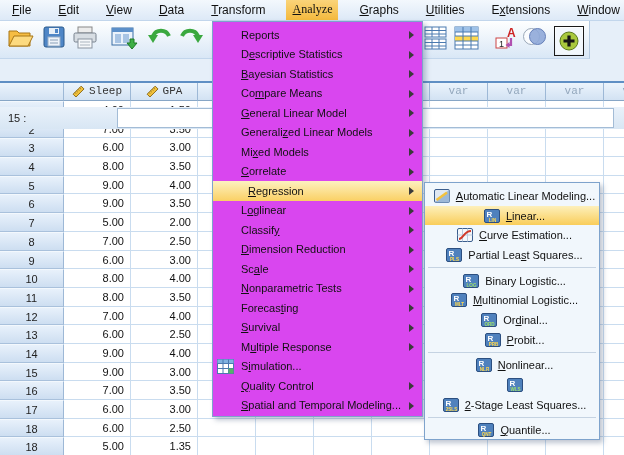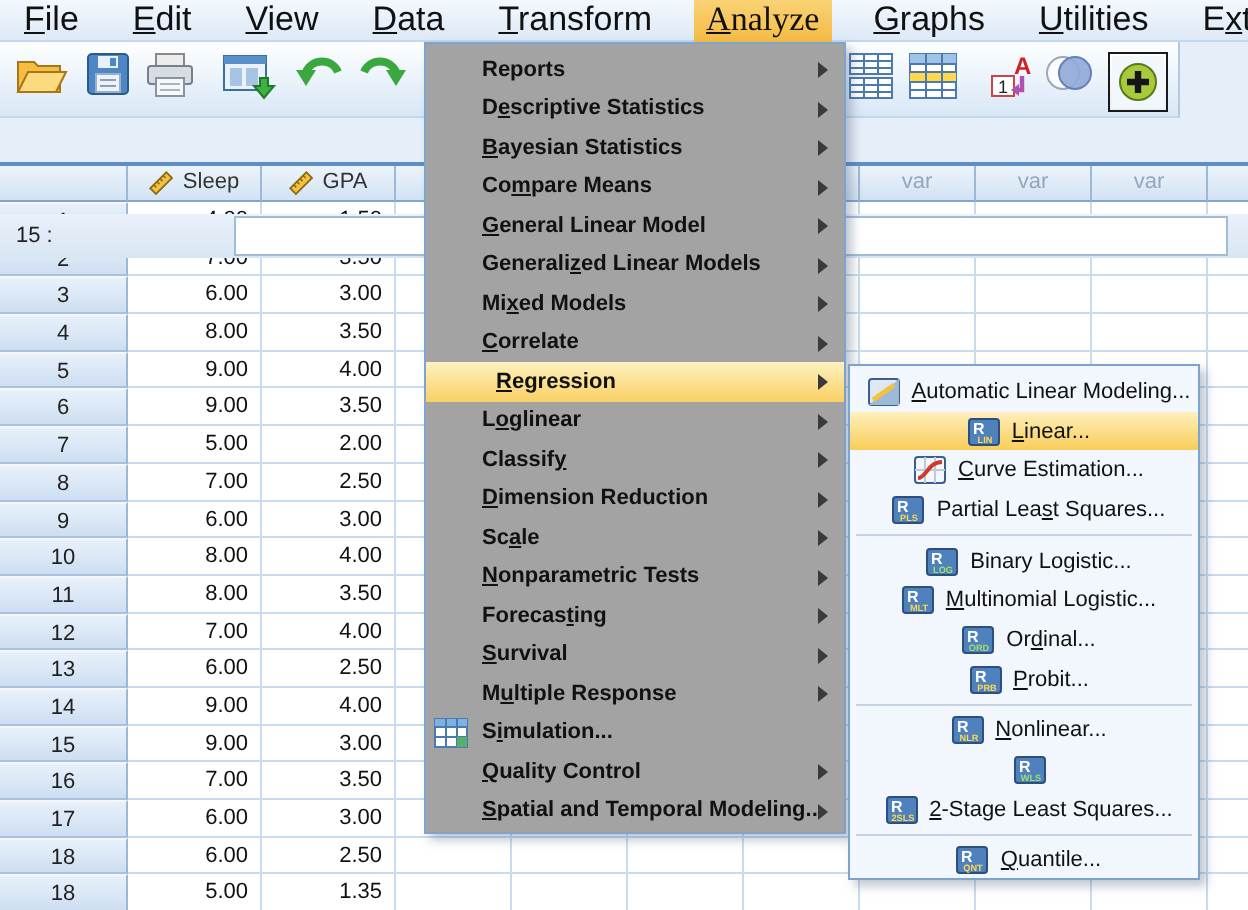--- a/index.html
+++ b/index.html
@@ -8,21 +8,21 @@
     font-family:"Liberation Sans",sans-serif;
     background:#e6eff9;
     -webkit-font-smoothing:antialiased;
   }
   
   .menubar{
     position:absolute;top:0;left:0;width:624px;height:21px;
     display:flex;align-items:center;gap:15px;padding-left:6px;box-sizing:border-box;
     background:linear-gradient(#f3f8fd,#dde9f7);
     border-bottom:1px solid #c2d6ec;
-    font-size:17px;color:#111;z-index:5;
+    font-size:12px;color:#111;z-index:5;
   }
   .mb-item{padding:2px 6px 3px;white-space:nowrap;cursor:default;}
   .mb-item.active{background:linear-gradient(#fad47a,#f4b93e);font-family:Liberation Serif, serif;}
   .mb-item u{text-decoration:underline;text-underline-offset:1px;}
   
   .toolbar{
     position:absolute;top:21px;left:0;width:589px;height:37px;
     background:linear-gradient(#feffff,#d9e7f6);
     border-right:1px solid #b3c9e0;border-bottom:1px solid #c2d6ec;
     z-index:1;
@@ -45,39 +45,39 @@
   .grid{
     position:absolute;top:81px;left:0;width:624px;height:374px;
     background:#fff;border-top:2px solid #5f8fc4;box-sizing:border-box;z-index:0;
   }
   .grow{display:flex;}
   .cell{box-sizing:border-box;flex:0 0 auto;font-size:11px;overflow:hidden;white-space:nowrap;}
   .hcell{
     height:18px;line-height:17px;text-align:left;color:#333;
     background:linear-gradient(#ecf4fc,#d2e2f3);
     border-right:1px solid #9db8d6;border-bottom:1px solid #87a6c6;
-    display:flex;align-items:center;justify-content:center;gap:4px;
+    display:flex;align-items:center;justify-content:center;gap:4px;font-family:Liberation Mono, monospace;
   }
   .hcell.varh{color:#93a7bc;}
   .rownum{
     width:64px;height:18.7px;line-height:18px;text-align:center;color:#222;
     background:linear-gradient(#e8f1fb,#cddef1);
     border-right:1px solid #9db8d6;border-bottom:1px solid #a9c1dc;border-top:1px solid #f3f8fd;
   }
   .dcell{
     height:18.7px;line-height:18px;text-align:right;padding-right:6px;color:#111;
     background:#fff;border-right:1px solid #c9dcef;border-bottom:1px solid #c9dcef;
   }
   .w-data{width:67px;} .w-var{width:58px;}
   
   .menu{
     position:absolute;left:212px;top:21px;width:211px;height:396px;
-    background:#a3a3a3;border:1px solid #7ea3cc;box-sizing:border-box;
+    background:#d946ef;border:1px solid #7ea3cc;box-sizing:border-box;
     box-shadow:3px 3px 5px rgba(70,90,120,.35);
-    padding-top:3px;z-index:10;font-weight:bold;
+    padding-top:3px;z-index:10;
   }
   .menu-item{
     height:19.5px;display:flex;align-items:center;
     font-size:11px;color:#111;padding-left:28px;position:relative;cursor:default;
   }
   .menu-item.hl{background:linear-gradient(#fdf1c0,#fad064);padding-left:35px;}
   .menu-item u{text-underline-offset:1px;}
   .menu-item .arrow{
     position:absolute;right:8px;top:6px;width:0;height:0;
     border-left:5px solid #3a3a3a;border-top:4px solid transparent;border-bottom:4px solid transparent;

